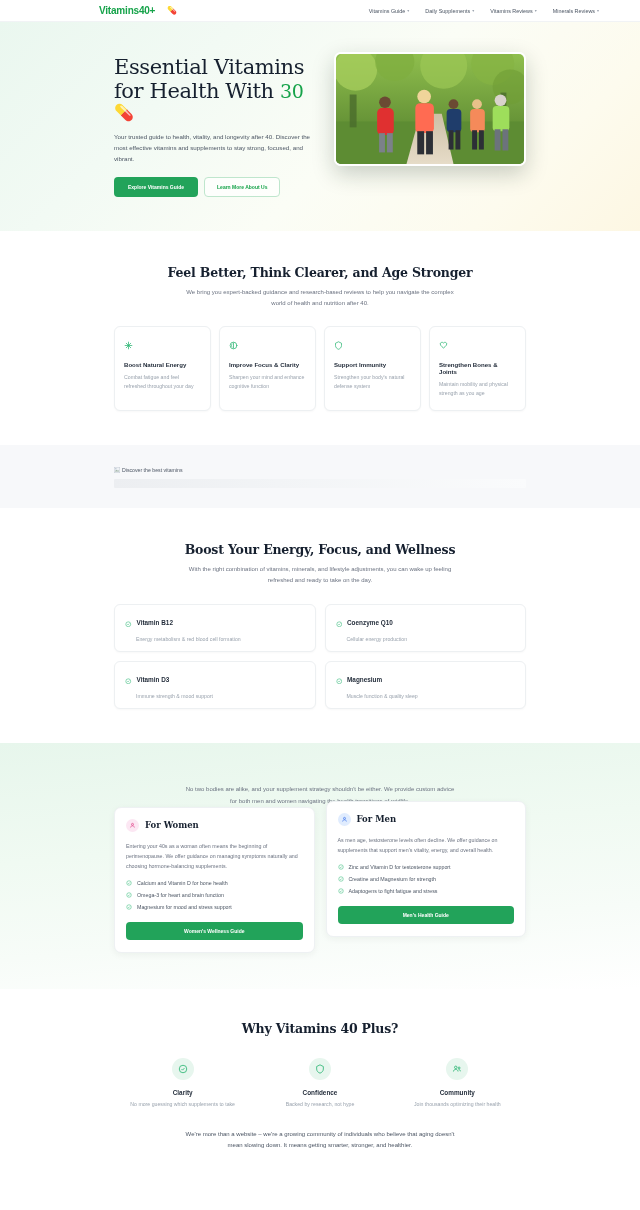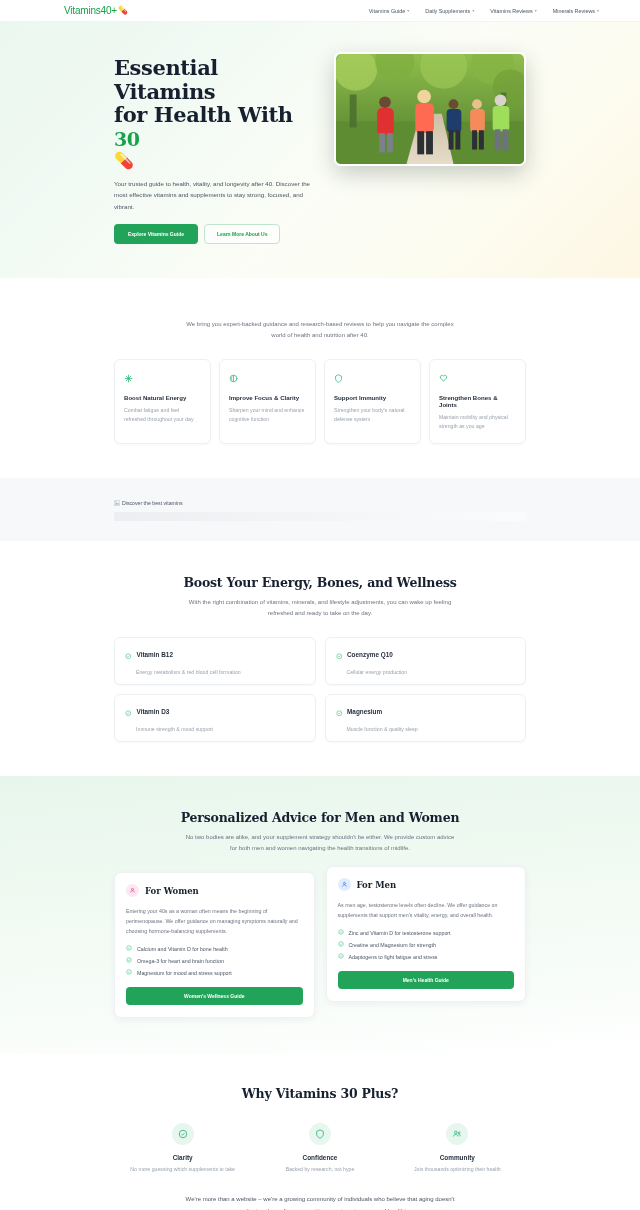--- a/index.html
+++ b/index.html
@@ -10,37 +10,37 @@
     color:#1f2937;
     -webkit-font-smoothing:antialiased;
   }
   .page { width:640px; position:relative; overflow:hidden; }
 
   
   .header {
     height:22px; background:#ffffff; display:flex; align-items:center;
     padding:0 16px; border-bottom:1px solid #f1f3f5; position:relative; z-index:5;
   }
-  .logo { font-size:10px; font-weight:normal; color:#16a34a; letter-spacing:-0.2px;
-          display:flex; align-items:center; gap:1px; margin-left:48px; }
+  .logo { font-size:10px; font-weight:bold; color:#16a34a; letter-spacing:-0.2px;
+          display:flex; align-items:center; gap:12px; margin-left:83px; }
   .logo-pill { font-size:8px; }
   .nav { margin-left:auto; display:flex; gap:16px; align-items:center; padding-right:25px; }
   .nav-item { font-size:5.4px; color:#4b5563; display:flex; align-items:center; gap:2px; white-space:nowrap; }
   .caret { font-size:4px; color:#9ca3af; }
 
   
   .hero {
     position:relative; padding:30px 0 34px 0;
     background:linear-gradient(135deg,#eaf7ef 0%,#f2faf4 28%,#fbfdf6 55%,#fdfbee 80%,#fdf7e3 100%);
   }
   .wrap { width:412px; margin:0 auto; }
   .hero-grid { display:flex; gap:20px; align-items:flex-start; }
   .hero-left { width:200px; padding-top:4px; }
   h1.hero-title {
-    font-family:"DejaVu Serif", serif; font-weight:bold;
+    font-family:"DejaVu Serif", serif; font-weight:normal;
     font-size:21px; line-height:1.13; color:#16202f; letter-spacing:-0.4px;
   }
   .hl-green { color:#16a34a; font-size:19px; }
   .hero-emoji { font-size:16px; display:block; margin-top:1px; }
   .hero-sub { margin-top:8px; font-size:6.2px; line-height:1.85; color:#4b5563; }
   .hero-btns { margin-top:12px; display:flex; gap:6px; }
   .btn {
     font-size:5px; border-radius:4px; display:inline-flex; align-items:center;
     justify-content:center; white-space:nowrap; font-weight:bold;
   }
@@ -82,21 +82,21 @@
   
   .vit-grid { display:grid; grid-template-columns:1fr 1fr; gap:9px; margin-top:18px; }
   .vit-card { border:1px solid #edf0f2; border-radius:6px; background:#fff;
               padding:8px 10px 9px; box-shadow:0 1px 2px rgba(16,24,40,.03); }
   .vit-head { display:flex; align-items:center; gap:5px; }
   .vit-name { font-size:6.4px; font-weight:bold; color:#1f2937; }
   .vit-desc { font-size:5.2px; color:#9aa3ae; margin-top:5px; margin-left:11px; }
 
   
   .advice { background:linear-gradient(175deg,#e7f6ec 0%,#f0faf2 40%,#f7fcf8 72%,#ffffff 100%); padding:34px 0 36px; }
-  .adv-grid { display:grid; grid-template-columns:1fr 1fr; gap:11px; margin-top:18px; align-items:start; }
+  .adv-grid { display:grid; grid-template-columns:1fr 1fr; gap:11px; align-items:start; }
   .adv-card { background:#fff; border:1px solid #eef1f3; border-radius:7px; padding:11px 11px 12px;
               box-shadow:0 2px 7px rgba(16,40,25,.05); }
   .adv-card.men { margin-top:-6px; }
   .adv-head { display:flex; align-items:center; gap:6px; }
   .adv-badge { width:13px; height:13px; border-radius:50%; display:flex; align-items:center; justify-content:center; flex:none; }
   .badge-pink { background:#fce7f3; color:#db2777; }
   .badge-blue { background:#e0ecfe; color:#2563eb; }
   .adv-title { font-family:"DejaVu Serif", serif; font-weight:bold; font-size:8.5px; color:#16202f; }
   .adv-text { margin-top:9px; font-size:5.3px; line-height:1.9; color:#6b7280; }
   .adv-list { margin-top:9px; display:flex; flex-direction:column; gap:5px; }
@@ -216,20 +216,21 @@
               </g>
             </svg>
           </div>
         </div>
       </div>
     </div>
   </div>
 
   <div class="section">
     <div class="wrap">
+      <h2 class="sec-title">Feel Better, Think Clearer, and Age Stronger</h2>
       <p class="sec-sub">We bring you expert-backed guidance and research-based reviews to help you navigate the complex world of health and nutrition after 40.</p>
       <div class="feat-grid">
 
         <div class="feat-card">
           <span class="feat-icon">
             <svg width="9" height="9" viewBox="0 0 24 24" fill="none" stroke="currentColor" stroke-width="2" stroke-linecap="round" stroke-linejoin="round">
                 <path d="M12 3v18M3 12h18M6 6l12 12M18 6L6 18"></path>
               </svg>
           </span>
           <div class="feat-name">Boost Natural Energy</div>
@@ -280,21 +281,21 @@
           <circle cx="5" cy="4.5" r="1.4" fill="#7f95a8"></circle>
         </svg>
         <span>Discover the best vitamins</span>
       </div>
       <div class="strip-line"></div>
     </div>
   </div>
 
   <div class="section">
     <div class="wrap">
-      <h2 class="sec-title">Boost Your Energy, Bones, and Wellness</h2>
+      <h2 class="sec-title">Boost Your Energy, Focus, and Wellness</h2>
       <p class="sec-sub">With the right combination of vitamins, minerals, and lifestyle adjustments, you can wake up feeling refreshed and ready to take on the day.</p>
       <div class="vit-grid">
 
         <div class="vit-card">
           <div class="vit-head">
             <span>
               <svg width="6.5" height="6.5" viewBox="0 0 24 24" fill="none" stroke="#2bb673" stroke-width="2">
                   <circle cx="12" cy="12" r="9"></circle>
                   <path d="M8.5 12.3l2.4 2.4 4.6-4.9"></path>
                 </svg>
@@ -342,21 +343,20 @@
           </div>
           <div class="vit-desc">Muscle function &amp; quality sleep</div>
         </div>
 
       </div>
     </div>
   </div>
 
   <div class="advice">
     <div class="wrap">
-      <h2 class="sec-title">Personalized Advice for Men and Women</h2>
       <p class="sec-sub">No two bodies are alike, and your supplement strategy shouldn't be either. We provide custom advice for both men and women navigating the health transitions of midlife.</p>
       <div class="adv-grid">
 
         <div class="adv-card women">
           <div class="adv-head">
             <span class="adv-badge badge-pink">
               <svg width="7" height="7" viewBox="0 0 24 24" fill="none" stroke="currentColor" stroke-width="2">
                   <circle cx="12" cy="8" r="3.4"></circle>
                   <path d="M5.5 19c0-3.6 2.9-6 6.5-6s6.5 2.4 6.5 6"></path>
                 </svg>
@@ -426,21 +426,21 @@
           </div>
           <a class="adv-btn">Men's Health Guide</a>
         </div>
 
       </div>
     </div>
   </div>
 
   <div class="why">
     <div class="wrap">
-      <h2 class="sec-title">Why Vitamins 30 Plus?</h2>
+      <h2 class="sec-title">Why Vitamins 40 Plus?</h2>
       <div class="why-grid">
 
         <div class="why-col">
           <div class="why-circle">
             <svg width="10" height="10" viewBox="0 0 24 24" fill="none" stroke="currentColor" stroke-width="2">
                 <circle cx="12" cy="12" r="9"></circle>
                 <path d="M8.5 12.3l2.4 2.4 4.6-4.9"></path>
               </svg>
           </div>
           <div class="why-name">Clarity</div>

